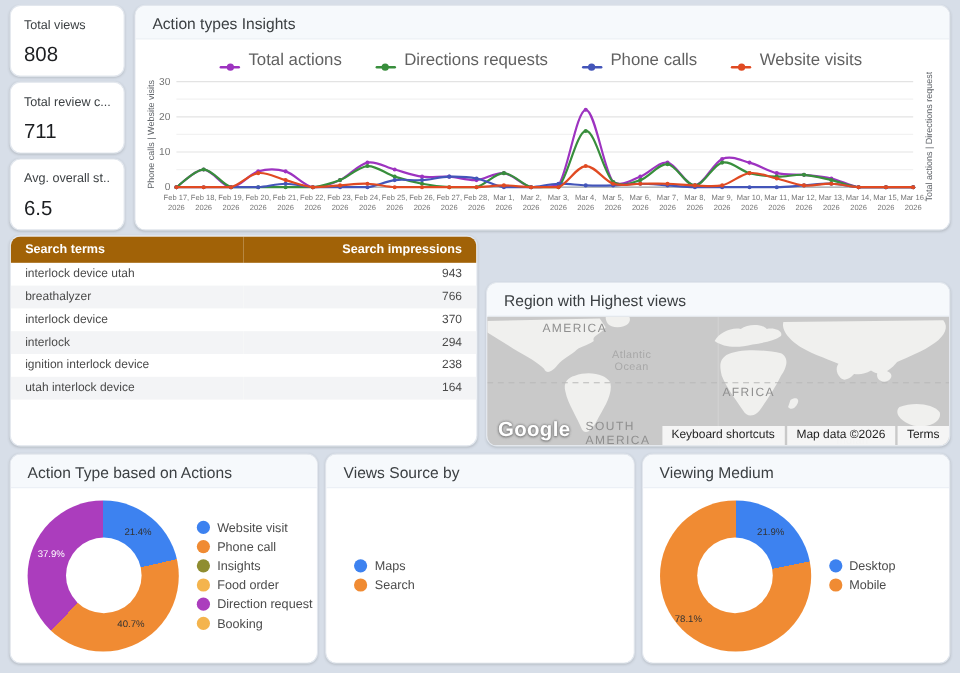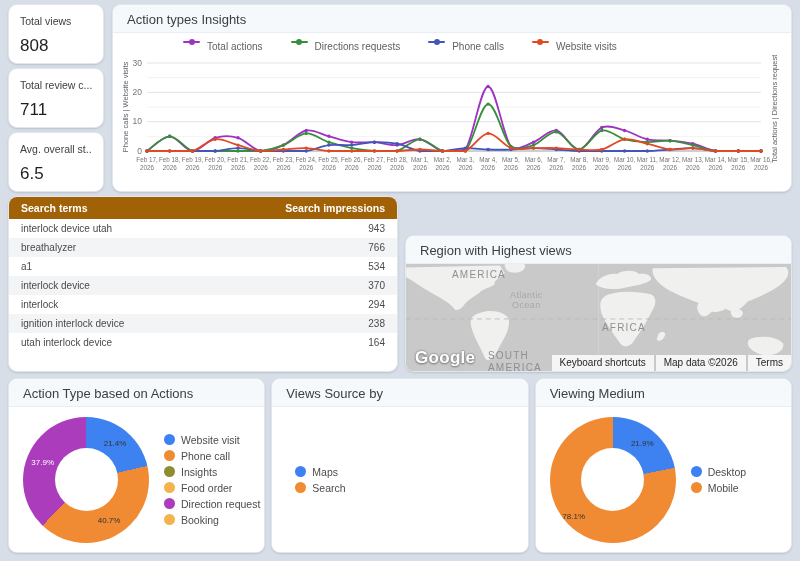--- a/index.html
+++ b/index.html
@@ -21,21 +21,21 @@
   }
   
   .top-row{position:absolute;left:8px;top:4px;width:784px;height:188px;display:flex;gap:8px;}
   .kpi-col{width:96px;flex:none;display:flex;flex-direction:column;gap:4px;}
   .kpi{flex:1;padding:10px 11px;box-sizing:border-box;}
   .kpi-label{font-size:10.5px;color:#3c4043;margin-bottom:9px;white-space:nowrap;overflow:hidden;}
   .kpi-value{font-size:17px;color:#1c1e21;}
   .chart-card{flex:1;display:flex;flex-direction:column;}
   .chart-body{background:#fff;flex:1;padding:2px 8px 0;}
   .legend-row{display:flex;gap:28px;padding:6px 0 3px 62px;align-items:center;}
-  .lg-item{display:flex;align-items:flex-start;gap:7px;font-size:10px;color:#616161;}
+  .lg-item{display:flex;align-items:flex-end;gap:7px;font-size:14px;color:#616161;}
   .lg-marker{width:17px;height:2.4px;border-radius:1px;position:relative;flex:none;}
   .lg-marker i{position:absolute;left:5.5px;top:-1.8px;width:6px;height:6px;border-radius:50%;display:block;}
   svg.linechart{display:block;width:664px;height:128px;}
   .ytick{font-size:8.5px;fill:#757575;text-anchor:end;}
   .xtick{font-size:6.3px;fill:#757575;text-anchor:middle;}
   .axis-title{font-size:7.5px;fill:#5f6368;}
   
   .mid-row{position:absolute;left:8px;top:196px;width:784px;height:176px;display:flex;gap:7px;}
   .table-card{width:390px;flex:none;}
   table.terms{width:100%;border-collapse:collapse;table-layout:fixed;}
@@ -319,24 +319,20 @@
       <tbody id="terms-body">
           <tr>
             <td>interlock device utah</td>
             <td>943</td>
           </tr>
           <tr>
             <td>breathalyzer</td>
             <td>766</td>
           </tr>
           <tr>
-            <td>a1</td>
-            <td>534</td>
-          </tr>
-          <tr>
             <td>interlock device</td>
             <td>370</td>
           </tr>
           <tr>
             <td>interlock</td>
             <td>294</td>
           </tr>
           <tr>
             <td>ignition interlock device</td>
             <td>238</td>

